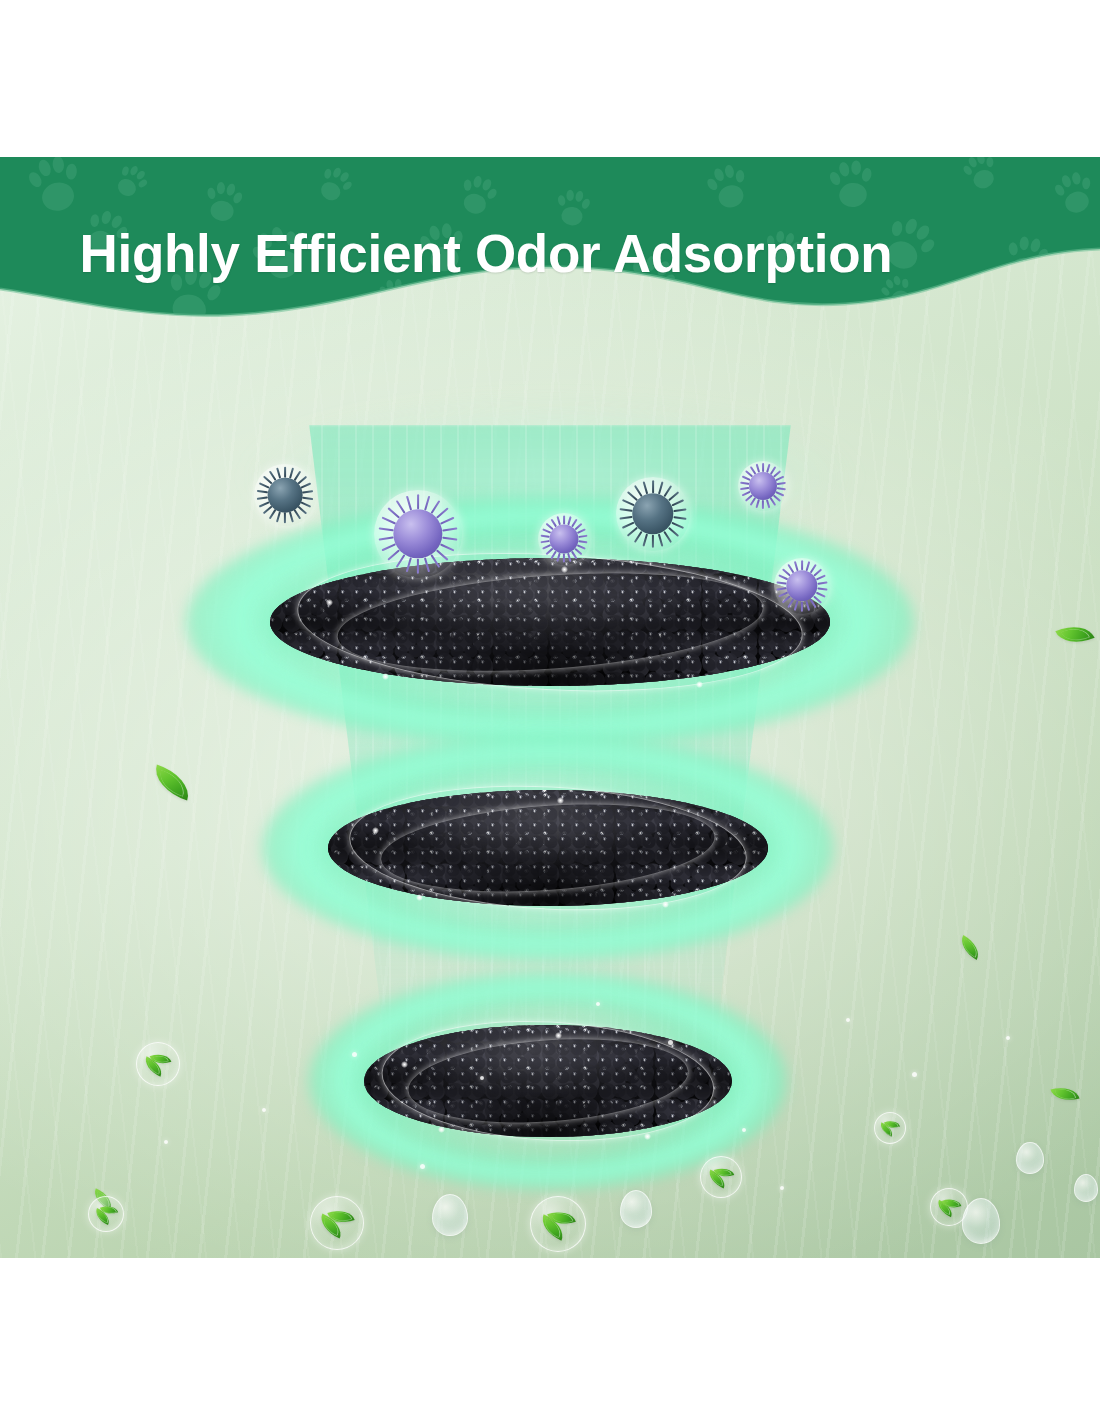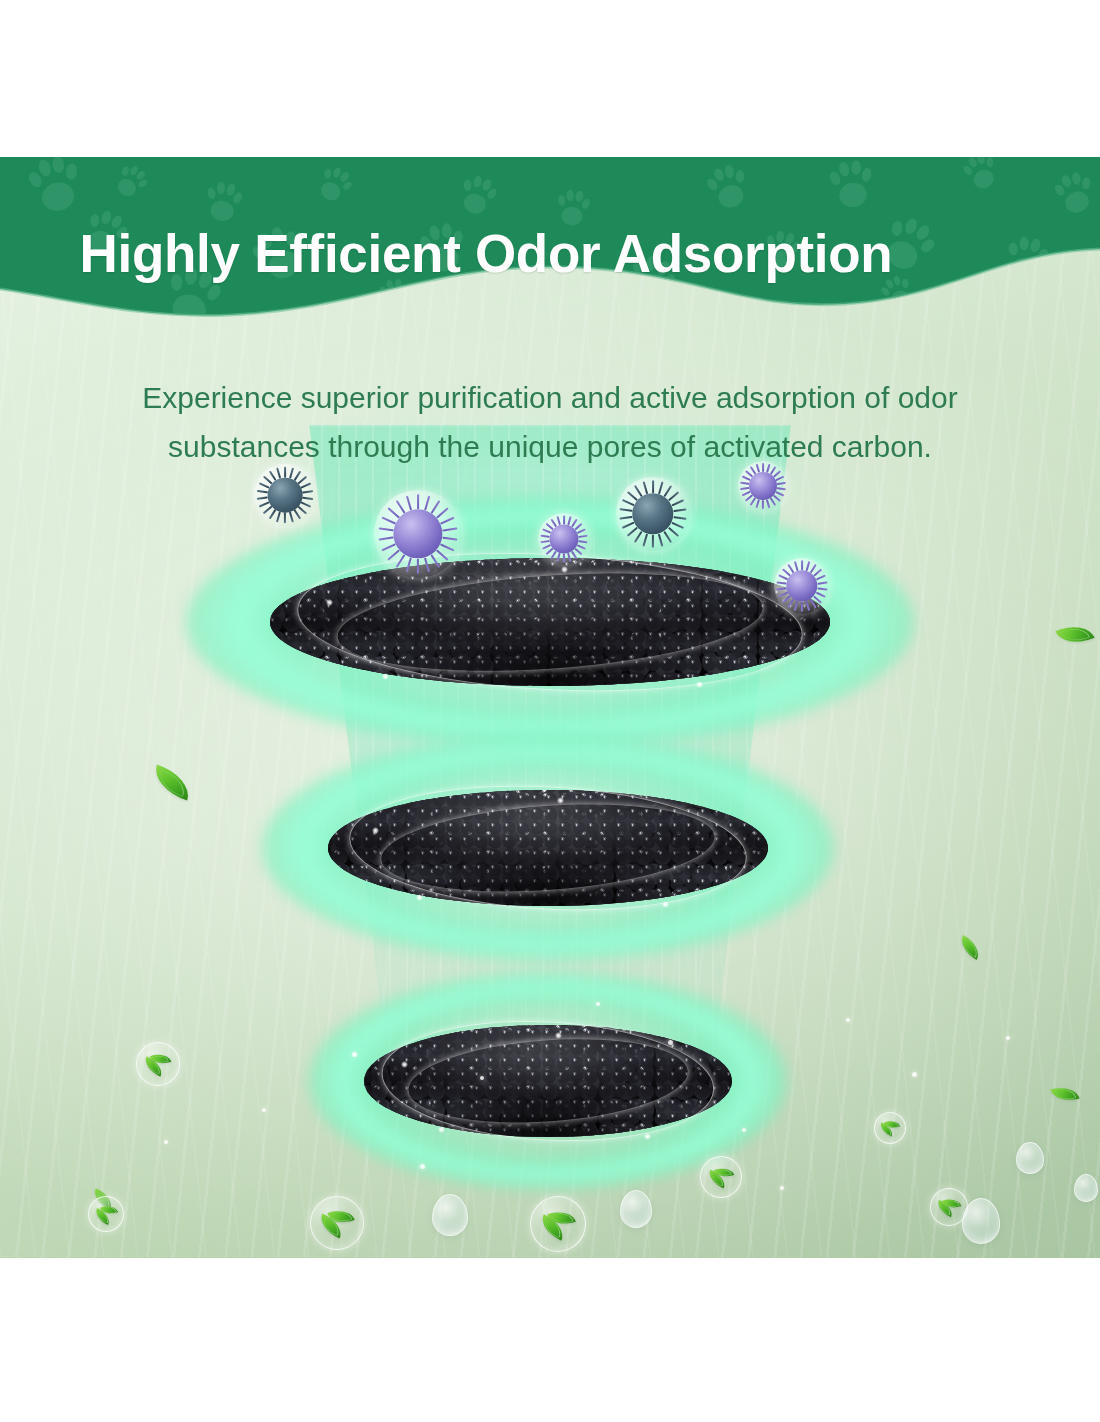--- a/index.html
+++ b/index.html
@@ -607,15 +607,14 @@
               <ellipse cx="16" cy="5" rx="5.6" ry="8.4" transform="rotate(-6 16 5)"></ellipse>
               <ellipse cx="30" cy="5" rx="5.6" ry="8.4" transform="rotate(8 30 5)"></ellipse>
               <ellipse cx="41" cy="15" rx="5.4" ry="8" transform="rotate(20 41 15)"></ellipse>
             </g>
           </g>
       </g>
     </svg>
   </div>
 
   <h1 class="title">Highly Efficient Odor Adsorption</h1>
-  <p class="subtitle">Experience superior purification and active adsorption of odor substances through the unique pores of activated carbon.</p>
 
 </div>
 
 </body></html>

